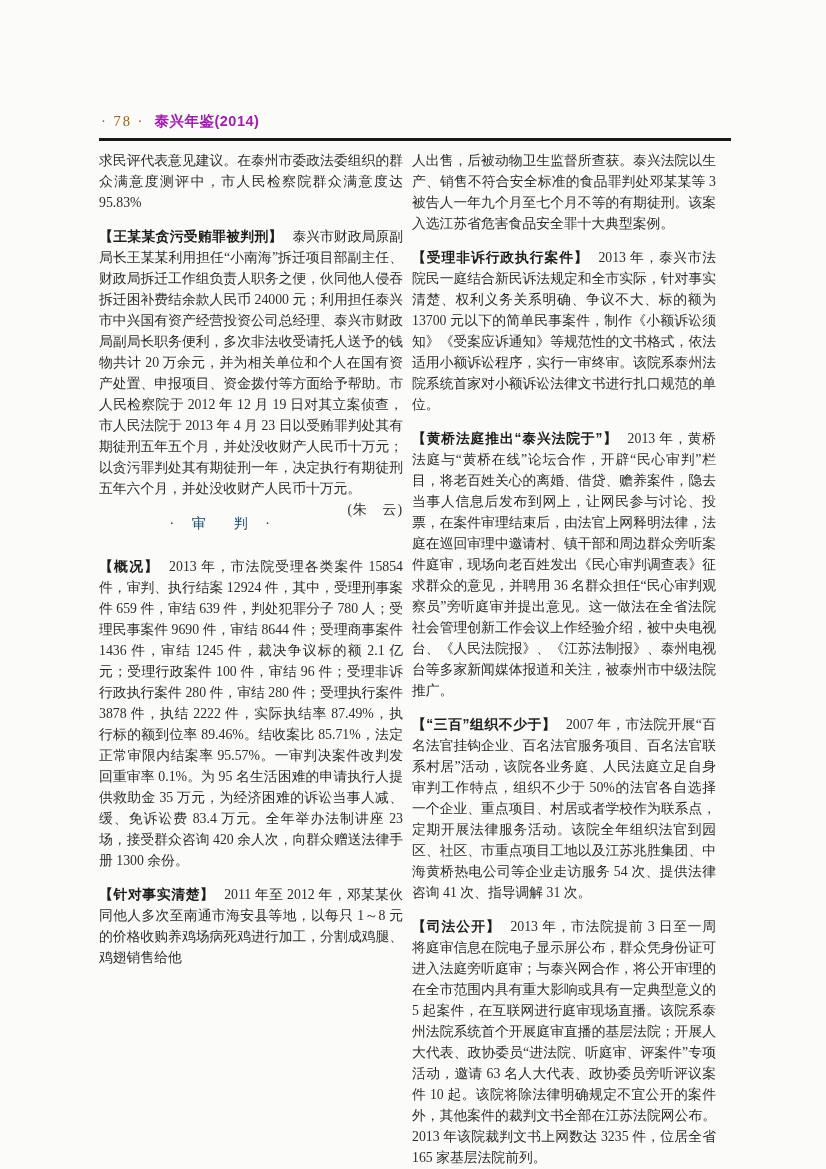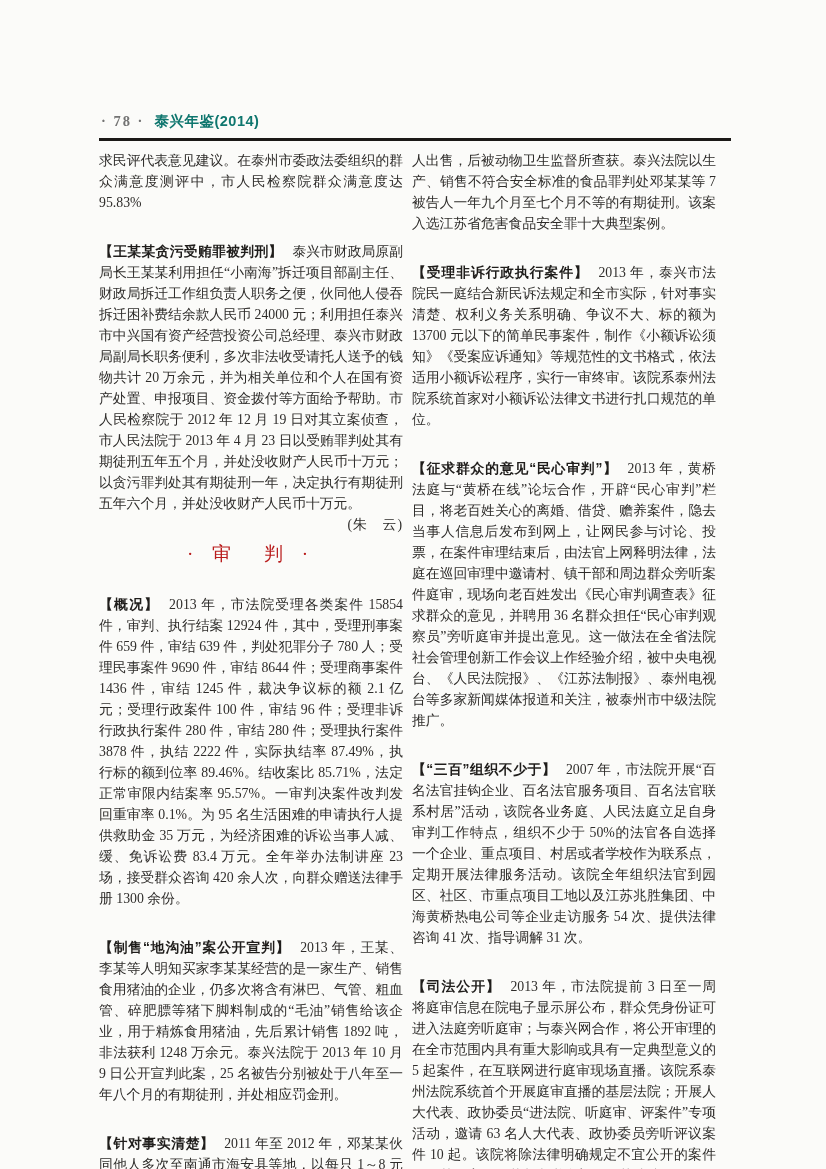--- a/index.html
+++ b/index.html
@@ -24,27 +24,26 @@
   .page-header {
     display: flex;
     align-items: baseline;
     gap: 10px;
     font-size: 14.5px;
     line-height: 18px;
     padding-left: 2px;
   }
   .page-marker {
     letter-spacing: 2px;
-    color: #737373;
-    font-weight: bold;
+    color: #a16207;
   }
   .book-title {
     font-family: "Liberation Sans", "DejaVu Sans", sans-serif;
     font-weight: 700;
-    color: #0f766e;
+    color: #a21caf;
     letter-spacing: 0.5px;
   }
   .header-rule {
     height: 2.5px;
     background: #1b1917;
     margin-top: 8px;
     margin-bottom: 9px;
   }
   .columns {
     display: flex;
@@ -55,62 +54,61 @@
     font-size: 13.8px;
     line-height: 21px;
     text-align: justify;
   }
   .col p {
     margin: 0;
   }
   .col p + p,
   .col .section-title + p,
   .col p + .section-title {
-    margin-top: 28px;
+    margin-top: 13px;
   }
   .entry-heading {
     font-family: "Liberation Sans", "DejaVu Sans", sans-serif;
     font-weight: 700;
     color: #1f1d1b;
     margin-right: 0.7em;
     letter-spacing: 0.3px;
   }
   .attribution {
     float: right;
     letter-spacing: 1px;
   }
   .section-title {
     text-align: center;
-    font-size: 19px;
+    font-size: 14px;
     line-height: 24px;
     letter-spacing: 7px;
-    color: #b91c1c;
+    color: #0c4a6e;
     margin: 25px 0 20px 0;
     text-align-last: center;
   }
 </style>
 </head>
 <body>
 
 <div class="page">
   <div class="page-header">
     <span class="page-marker">· 78 ·</span>
     <span class="book-title">泰兴年鉴(2014)</span>
   </div>
   <div class="header-rule"></div>
   <div class="columns">
     <div class="col" id="col-left">
         <p><span>求民评代表意见建议。在泰州市委政法委组织的群众满意度测评中，市人民检察院群众满意度达95.83%</span></p>
         <p><span class="entry-heading">【王某某贪污受贿罪被判刑】</span><span>泰兴市财政局原副局长王某某利用担任“小南海”拆迁项目部副主任、财政局拆迁工作组负责人职务之便，伙同他人侵吞拆迁困补费结余款人民币 24000 元；利用担任泰兴市中兴国有资产经营投资公司总经理、泰兴市财政局副局长职务便利，多次非法收受请托人送予的钱物共计 20 万余元，并为相关单位和个人在国有资产处置、申报项目、资金拨付等方面给予帮助。市人民检察院于 2012 年 12 月 19 日对其立案侦查，市人民法院于 2013 年 4 月 23 日以受贿罪判处其有期徒刑五年五个月，并处没收财产人民币十万元；以贪污罪判处其有期徒刑一年，决定执行有期徒刑五年六个月，并处没收财产人民币十万元。</span><span class="attribution">(朱　云)</span></p>
         <div class="section-title">· 审　判 ·</div>
         <p><span class="entry-heading">【概况】</span><span>2013 年，市法院受理各类案件 15854 件，审判、执行结案 12924 件，其中，受理刑事案件 659 件，审结 639 件，判处犯罪分子 780 人；受理民事案件 9690 件，审结 8644 件；受理商事案件 1436 件，审结 1245 件，裁决争议标的额 2.1 亿元；受理行政案件 100 件，审结 96 件；受理非诉行政执行案件 280 件，审结 280 件；受理执行案件 3878 件，执结 2222 件，实际执结率 87.49%，执行标的额到位率 89.46%。结收案比 85.71%，法定正常审限内结案率 95.57%。一审判决案件改判发回重审率 0.1%。为 95 名生活困难的申请执行人提供救助金 35 万元，为经济困难的诉讼当事人减、缓、免诉讼费 83.4 万元。全年举办法制讲座 23 场，接受群众咨询 420 余人次，向群众赠送法律手册 1300 余份。</span></p>
-        <p><span class="entry-heading">【制售“地沟油”案公开宣判】</span><span>2013 年，王某、李某等人明知买家李某某经营的是一家生产、销售食用猪油的企业，仍多次将含有淋巴、气管、粗血管、碎肥膘等猪下脚料制成的“毛油”销售给该企业，用于精炼食用猪油，先后累计销售 1892 吨，非法获利 1248 万余元。泰兴法院于 2013 年 10 月 9 日公开宣判此案，25 名被告分别被处于八年至一年八个月的有期徒刑，并处相应罚金刑。</span></p>
         <p><span class="entry-heading">【针对事实清楚】</span><span>2011 年至 2012 年，邓某某伙同他人多次至南通市海安县等地，以每只 1～8 元的价格收购养鸡场病死鸡进行加工，分割成鸡腿、鸡翅销售给他</span></p>
       </div>
     <div class="col" id="col-right">
-        <p><span>人出售，后被动物卫生监督所查获。泰兴法院以生产、销售不符合安全标准的食品罪判处邓某某等 7 被告人一年九个月至七个月不等的有期徒刑。该案入选江苏省危害食品安全罪十大典型案例。</span></p>
+        <p><span>人出售，后被动物卫生监督所查获。泰兴法院以生产、销售不符合安全标准的食品罪判处邓某某等 3 被告人一年九个月至七个月不等的有期徒刑。该案入选江苏省危害食品安全罪十大典型案例。</span></p>
         <p><span class="entry-heading">【受理非诉行政执行案件】</span><span>2013 年，泰兴市法院民一庭结合新民诉法规定和全市实际，针对事实清楚、权利义务关系明确、争议不大、标的额为 13700 元以下的简单民事案件，制作《小额诉讼须知》《受案应诉通知》等规范性的文书格式，依法适用小额诉讼程序，实行一审终审。该院系泰州法院系统首家对小额诉讼法律文书进行扎口规范的单位。</span></p>
-        <p><span class="entry-heading">【征求群众的意见“民心审判”】</span><span>2013 年，黄桥法庭与“黄桥在线”论坛合作，开辟“民心审判”栏目，将老百姓关心的离婚、借贷、赡养案件，隐去当事人信息后发布到网上，让网民参与讨论、投票，在案件审理结束后，由法官上网释明法律，法庭在巡回审理中邀请村、镇干部和周边群众旁听案件庭审，现场向老百姓发出《民心审判调查表》征求群众的意见，并聘用 36 名群众担任“民心审判观察员”旁听庭审并提出意见。这一做法在全省法院社会管理创新工作会议上作经验介绍，被中央电视台、《人民法院报》、《江苏法制报》、泰州电视台等多家新闻媒体报道和关注，被泰州市中级法院推广。</span></p>
+        <p><span class="entry-heading">【黄桥法庭推出“泰兴法院于”】</span><span>2013 年，黄桥法庭与“黄桥在线”论坛合作，开辟“民心审判”栏目，将老百姓关心的离婚、借贷、赡养案件，隐去当事人信息后发布到网上，让网民参与讨论、投票，在案件审理结束后，由法官上网释明法律，法庭在巡回审理中邀请村、镇干部和周边群众旁听案件庭审，现场向老百姓发出《民心审判调查表》征求群众的意见，并聘用 36 名群众担任“民心审判观察员”旁听庭审并提出意见。这一做法在全省法院社会管理创新工作会议上作经验介绍，被中央电视台、《人民法院报》、《江苏法制报》、泰州电视台等多家新闻媒体报道和关注，被泰州市中级法院推广。</span></p>
         <p><span class="entry-heading">【“三百”组织不少于】</span><span>2007 年，市法院开展“百名法官挂钩企业、百名法官服务项目、百名法官联系村居”活动，该院各业务庭、人民法庭立足自身审判工作特点，组织不少于 50%的法官各自选择一个企业、重点项目、村居或者学校作为联系点，定期开展法律服务活动。该院全年组织法官到园区、社区、市重点项目工地以及江苏兆胜集团、中海黄桥热电公司等企业走访服务 54 次、提供法律咨询 41 次、指导调解 31 次。</span></p>
         <p><span class="entry-heading">【司法公开】</span><span>2013 年，市法院提前 3 日至一周将庭审信息在院电子显示屏公布，群众凭身份证可进入法庭旁听庭审；与泰兴网合作，将公开审理的在全市范围内具有重大影响或具有一定典型意义的 5 起案件，在互联网进行庭审现场直播。该院系泰州法院系统首个开展庭审直播的基层法院；开展人大代表、政协委员“进法院、听庭审、评案件”专项活动，邀请 63 名人大代表、政协委员旁听评议案件 10 起。该院将除法律明确规定不宜公开的案件外，其他案件的裁判文书全部在江苏法院网公布。2013 年该院裁判文书上网数达 3235 件，位居全省 165 家基层法院前列。</span></p>
       </div>
   </div>
 </div>
 
 </body></html>

